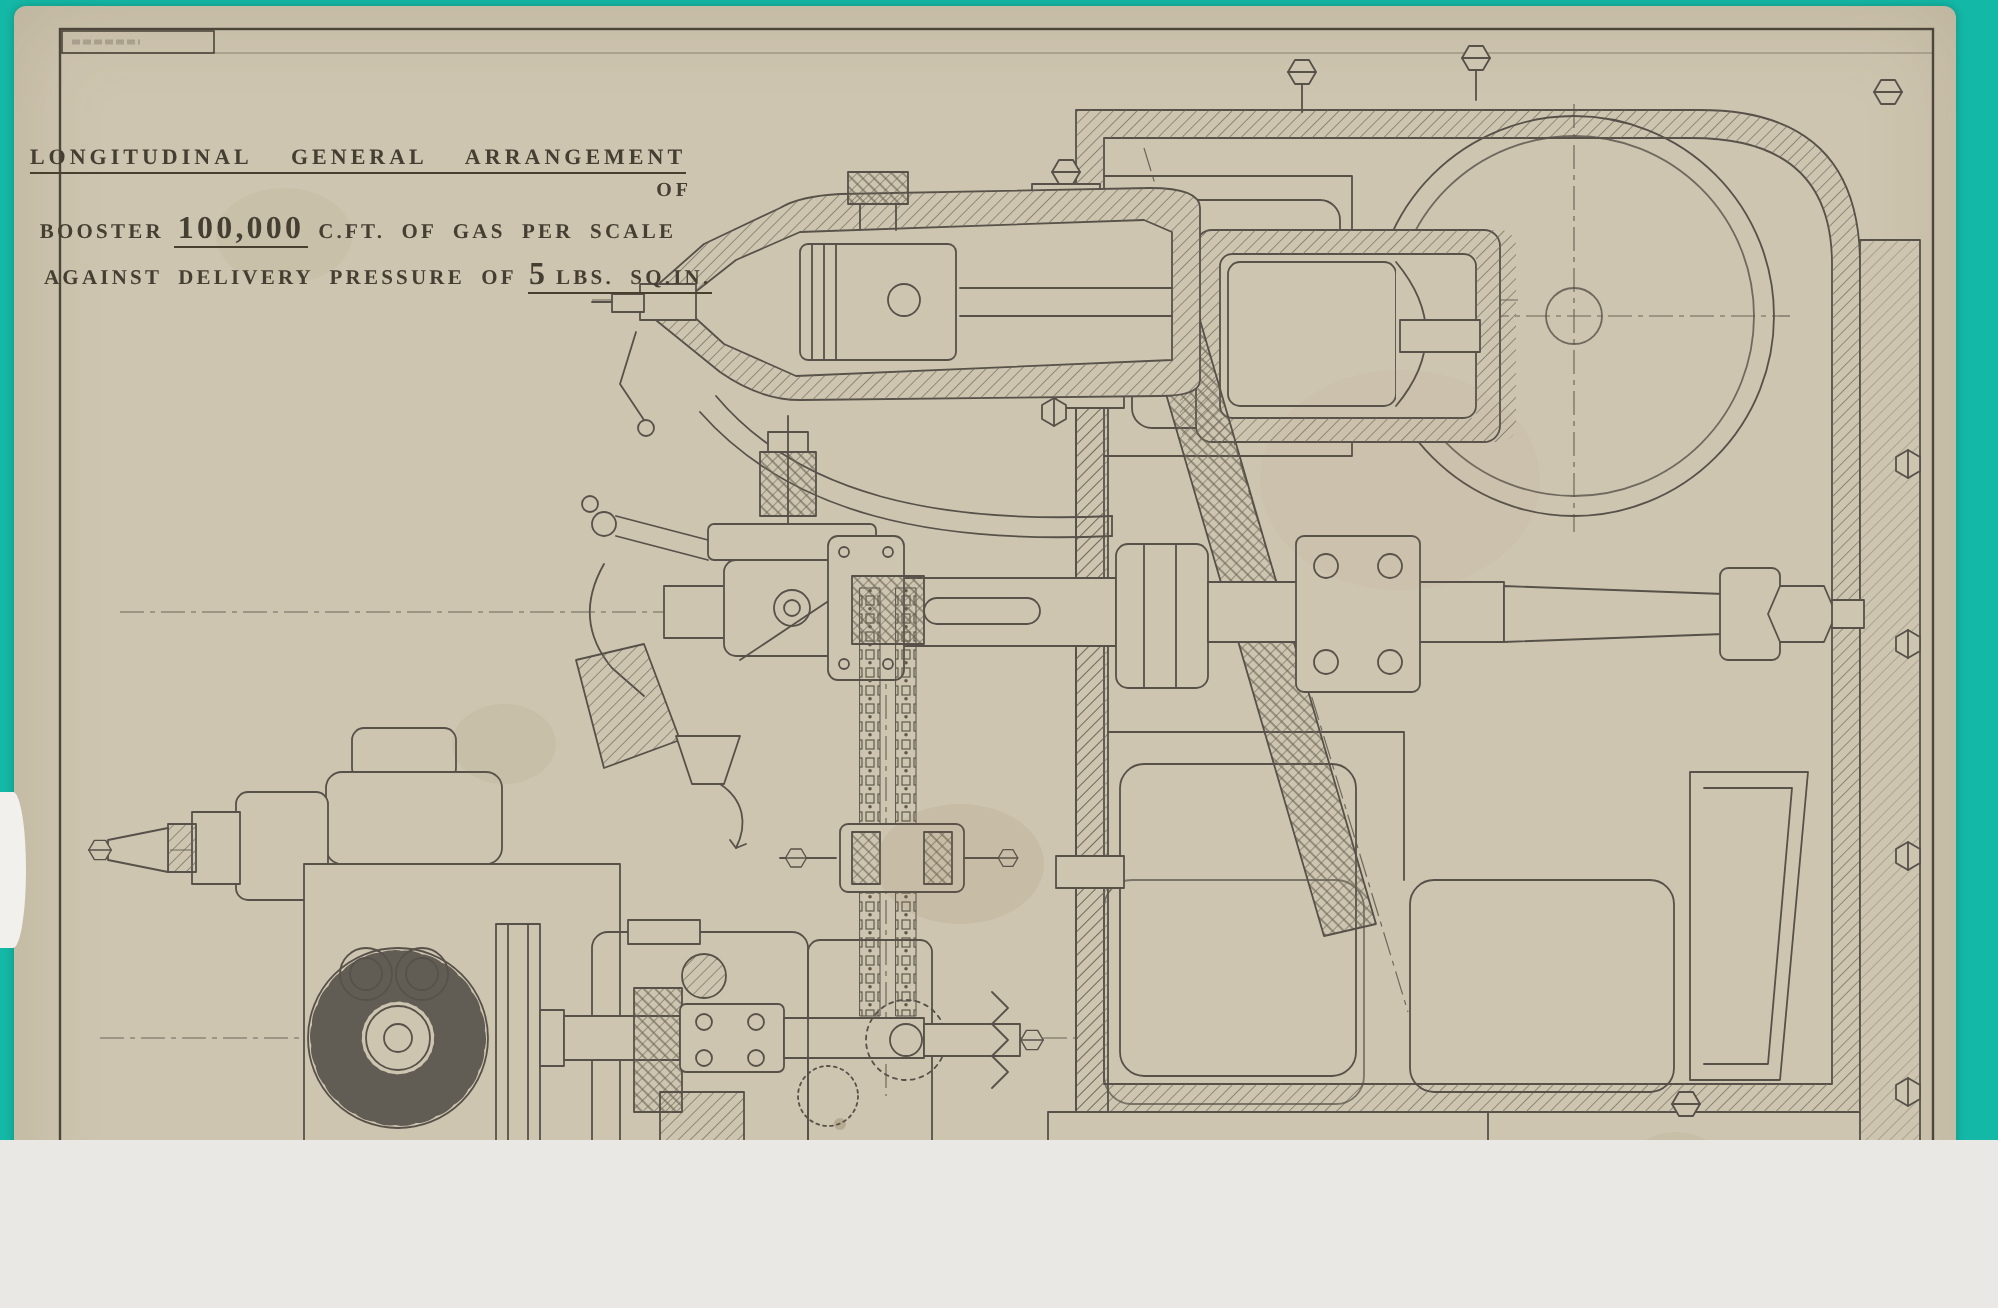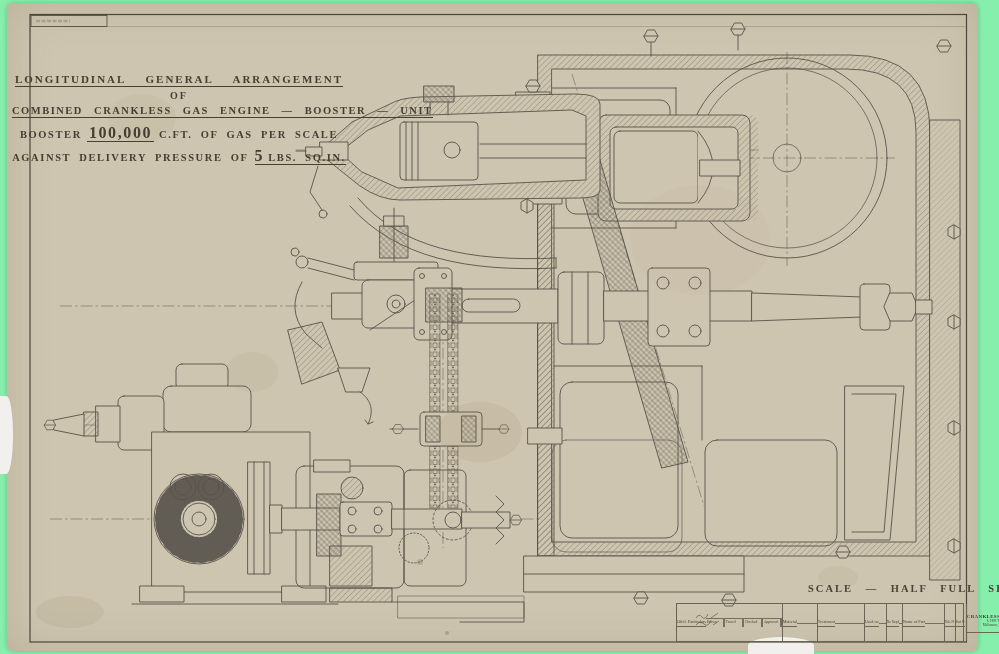--- a/index.html
+++ b/index.html
@@ -1,38 +1,38 @@
 <!DOCTYPE html>
 <html><head>
 <meta charset="utf-8">
 <style>
   html,body{margin:0;padding:0;background:#e9e8e4;font-family:"Liberation Serif",serif;}
-  #page{position:relative;width:999px;height:654px;background:#86efac;overflow:hidden;}
+  #page{position:relative;width:999px;height:570px;background:#14b8a6;overflow:hidden;}
   #sheet{position:absolute;left:7px;top:3px;width:971px;height:648px;border-radius:6px;
     background:
       radial-gradient(130% 90% at 18% 12%, rgba(255,255,255,.16), rgba(255,255,255,0) 42%),
       radial-gradient(70% 55% at 72% 42%, rgba(123,103,66,.07), rgba(0,0,0,0) 60%),
       radial-gradient(90% 40% at 45% 100%, rgba(112,92,56,.14), rgba(0,0,0,0) 55%),
       radial-gradient(40% 30% at 3% 65%, rgba(108,88,52,.12), rgba(0,0,0,0) 70%),
       linear-gradient(160deg,#d3cab6 0%,#cec5b0 45%,#c5ba a3 100%);
     background-color:#cec5b0;
     box-shadow:0 0 5px rgba(0,0,0,.22), inset 0 0 46px rgba(96,78,45,.16);}
   .patch{position:absolute;background:#f1f0ed;}
   #draw{position:absolute;left:0;top:0;}
   
   #title-block{position:absolute;left:12px;top:73px;width:334px;text-align:center;
     color:#453e32;font-weight:bold;}
   .t1{font-size:11px;letter-spacing:2px;word-spacing:15px;margin-bottom:5px;white-space:nowrap;}
   .t1 .ul{border-bottom:1.4px solid #493f2f;padding-bottom:1px;}
-  .t2{font-size:10px;letter-spacing:2px;margin-bottom:4px;}
+  .t2{font-size:10px;letter-spacing:2px;margin-bottom:4px;text-align:right;}
   .t3{font-size:10.5px;letter-spacing:1.5px;word-spacing:7px;white-space:nowrap;margin-bottom:7px;}
   .t3 .ul{border-bottom:1.4px solid #493f2f;padding-bottom:1px;}
   .t4{font-size:10.5px;letter-spacing:1.6px;word-spacing:4px;white-space:nowrap;line-height:20px;margin-bottom:2px;}
   .t4 .big{font-size:16px;border-bottom:1.6px solid #493f2f;padding:0 2px 0 2px;margin:16px 5px;}
-  .t5{font-size:10.5px;letter-spacing:1.6px;word-spacing:4px;white-space:nowrap;}
+  .t5{font-size:10.5px;letter-spacing:1.6px;word-spacing:4px;white-space:nowrap;margin-left:10px;}
   .t5 .grp{border-bottom:1.5px solid #493f2f;padding-bottom:1px;margin-left:6px;}
   .t5 .big{font-size:16px;margin-right:4px;}
   
   #scale-note{position:absolute;left:808px;top:583px;width:184px;text-align:center;
     color:#4a4336;font-weight:bold;font-size:10.5px;letter-spacing:2px;word-spacing:8px;white-space:nowrap;}
   
   #tb{position:absolute;left:676px;top:603px;width:288px;height:39px;display:flex;
     border:1px solid #6b6252;box-sizing:border-box;color:#4a4336;}
   #tb .col{border-right:0.5px solid #6d6556;display:flex;flex-direction:row;box-sizing:border-box;overflow:visible;align-items:center;}
   #tb .col:last-child{border-right:none;}
@@ -311,21 +311,20 @@
       <ellipse cx="838" cy="578" rx="20" ry="12" fill="#8a7a52" opacity="0.08"></ellipse>
       <ellipse cx="70" cy="612" rx="34" ry="16" fill="#84744e" opacity="0.10"></ellipse>
       <circle cx="420" cy="562" r="3" fill="#6d5c38" opacity="0.25"></circle>
       <circle cx="447" cy="633" r="2" fill="#6d5c38" opacity="0.30"></circle>
     </g>
   </svg>
 
   <div id="title-block">
     <div class="t1"><span class="ul">LONGITUDINAL GENERAL ARRANGEMENT</span></div>
     <div class="t2"><span>OF</span></div>
-    <div class="t3"><span class="ul">COMBINED CRANKLESS GAS ENGINE — BOOSTER — UNIT</span></div>
     <div class="t4">
       <span>BOOSTER</span><span class="big">100,000</span><span>C.FT. OF GAS PER SCALE</span>
     </div>
     <div class="t5">
       <span>AGAINST DELIVERY PRESSURE OF</span><span class="grp"><span class="big">5</span><span>LBS. SQ.IN.</span></span>
     </div>
   </div>
 
   <div id="scale-note">SCALE — HALF FULL SIZE</div>
 

